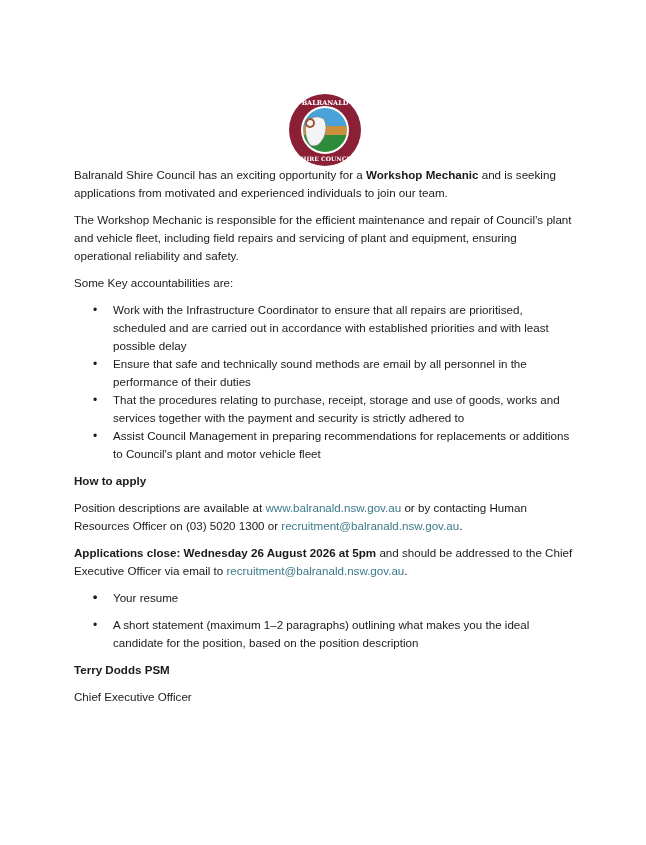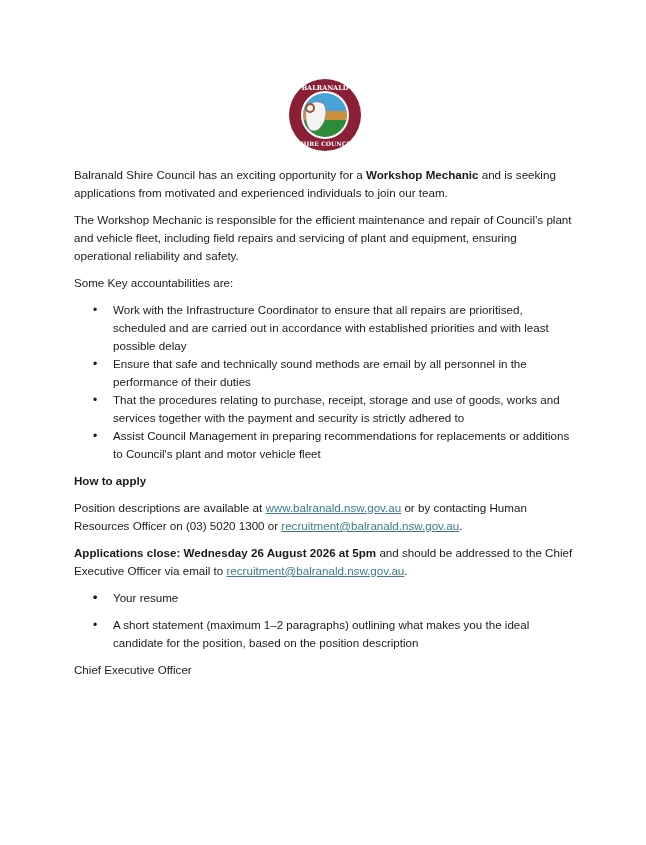--- a/index.html
+++ b/index.html
@@ -2,29 +2,29 @@
 <html><head>
 <meta charset="utf-8">
 <style>
   html, body { margin: 0; padding: 0; background: #ffffff; }
   body {
     width: 646px; height: 845px; overflow: hidden; position: relative;
     font-family: "Liberation Sans", "DejaVu Sans", sans-serif;
     color: #1a1a1a; font-size: 11.6px;
   }
   .logo {
-    position: absolute; left: 288px; top: 78px; width: 74px; height: 74px;
+    position: absolute; left: 288px; top: 93px; width: 74px; height: 74px;
   }
   .content {
     position: absolute; left: 74px; top: 166px; width: 500px;
     line-height: 18px;
   }
   p { margin: 0 0 9px 0; }
   b { font-weight: bold; text-align: right; }
-  a { color: #3b7a8c; text-decoration: underline; }
+  a { color: #3b7a8c; }
   ul { list-style: none; margin: 0 0 9px 0; padding: 0; }
   ul li { position: relative; padding-left: 39px; }
   ul li .bullet {
     position: absolute; left: 19px; top: 0; font-size: 12px;
   }
   ul.spaced li { margin-bottom: 9px; }
   ul.spaced { margin-bottom: 0; }
 </style>
 </head>
 <body>
@@ -74,14 +74,15 @@
     <b>Applications close: Wednesday 26 August 2026 at 5pm</b><span> and should be addressed to the Chief Executive Officer via email to </span><a>recruitment@balranald.nsw.gov.au</a><span>.</span>
   </p>
 
 
   <ul class="spaced">
     <li><span class="bullet">•</span></li>
     <li><span class="bullet">•</span><span>Your resume</span></li>
     <li><span class="bullet">•</span><span>A short statement (maximum 1–2 paragraphs) outlining what makes you the ideal candidate for the position, based on the position description</span></li>
   </ul>
 
+  <p><b>Terry Dodds PSM</b></p>
   <p>Chief Executive Officer</p>
 </div>
 
 </body></html>

